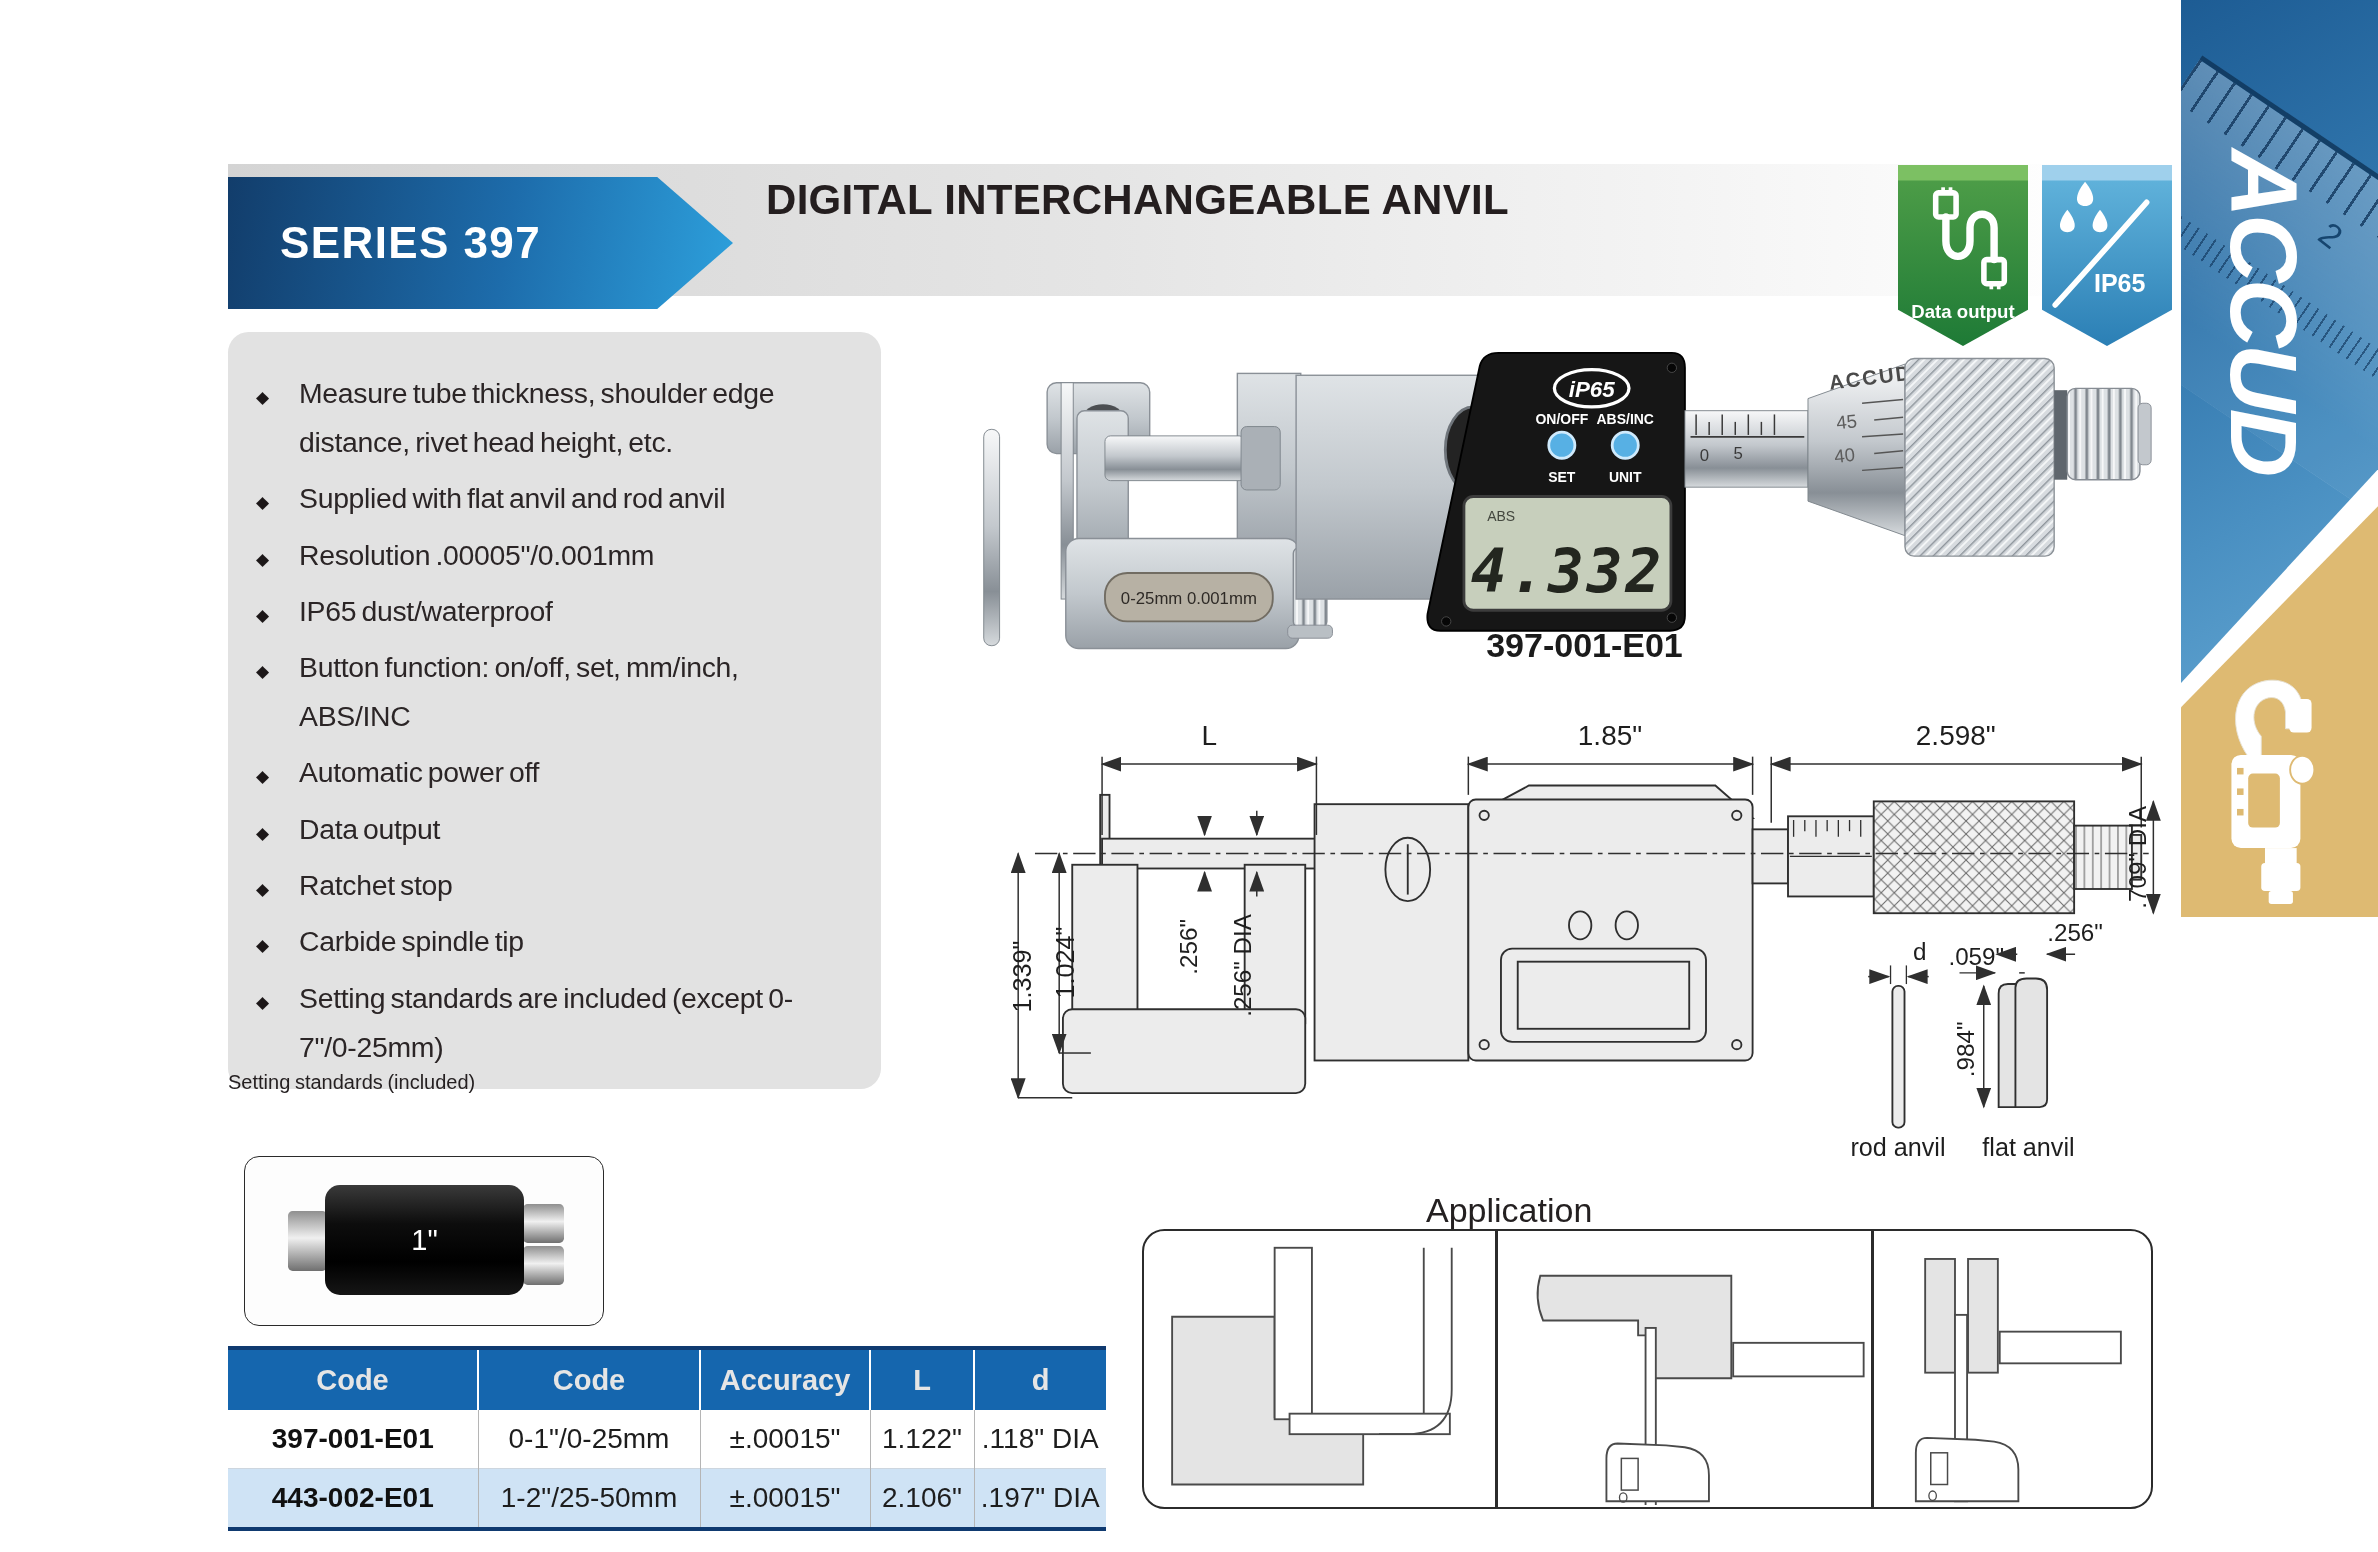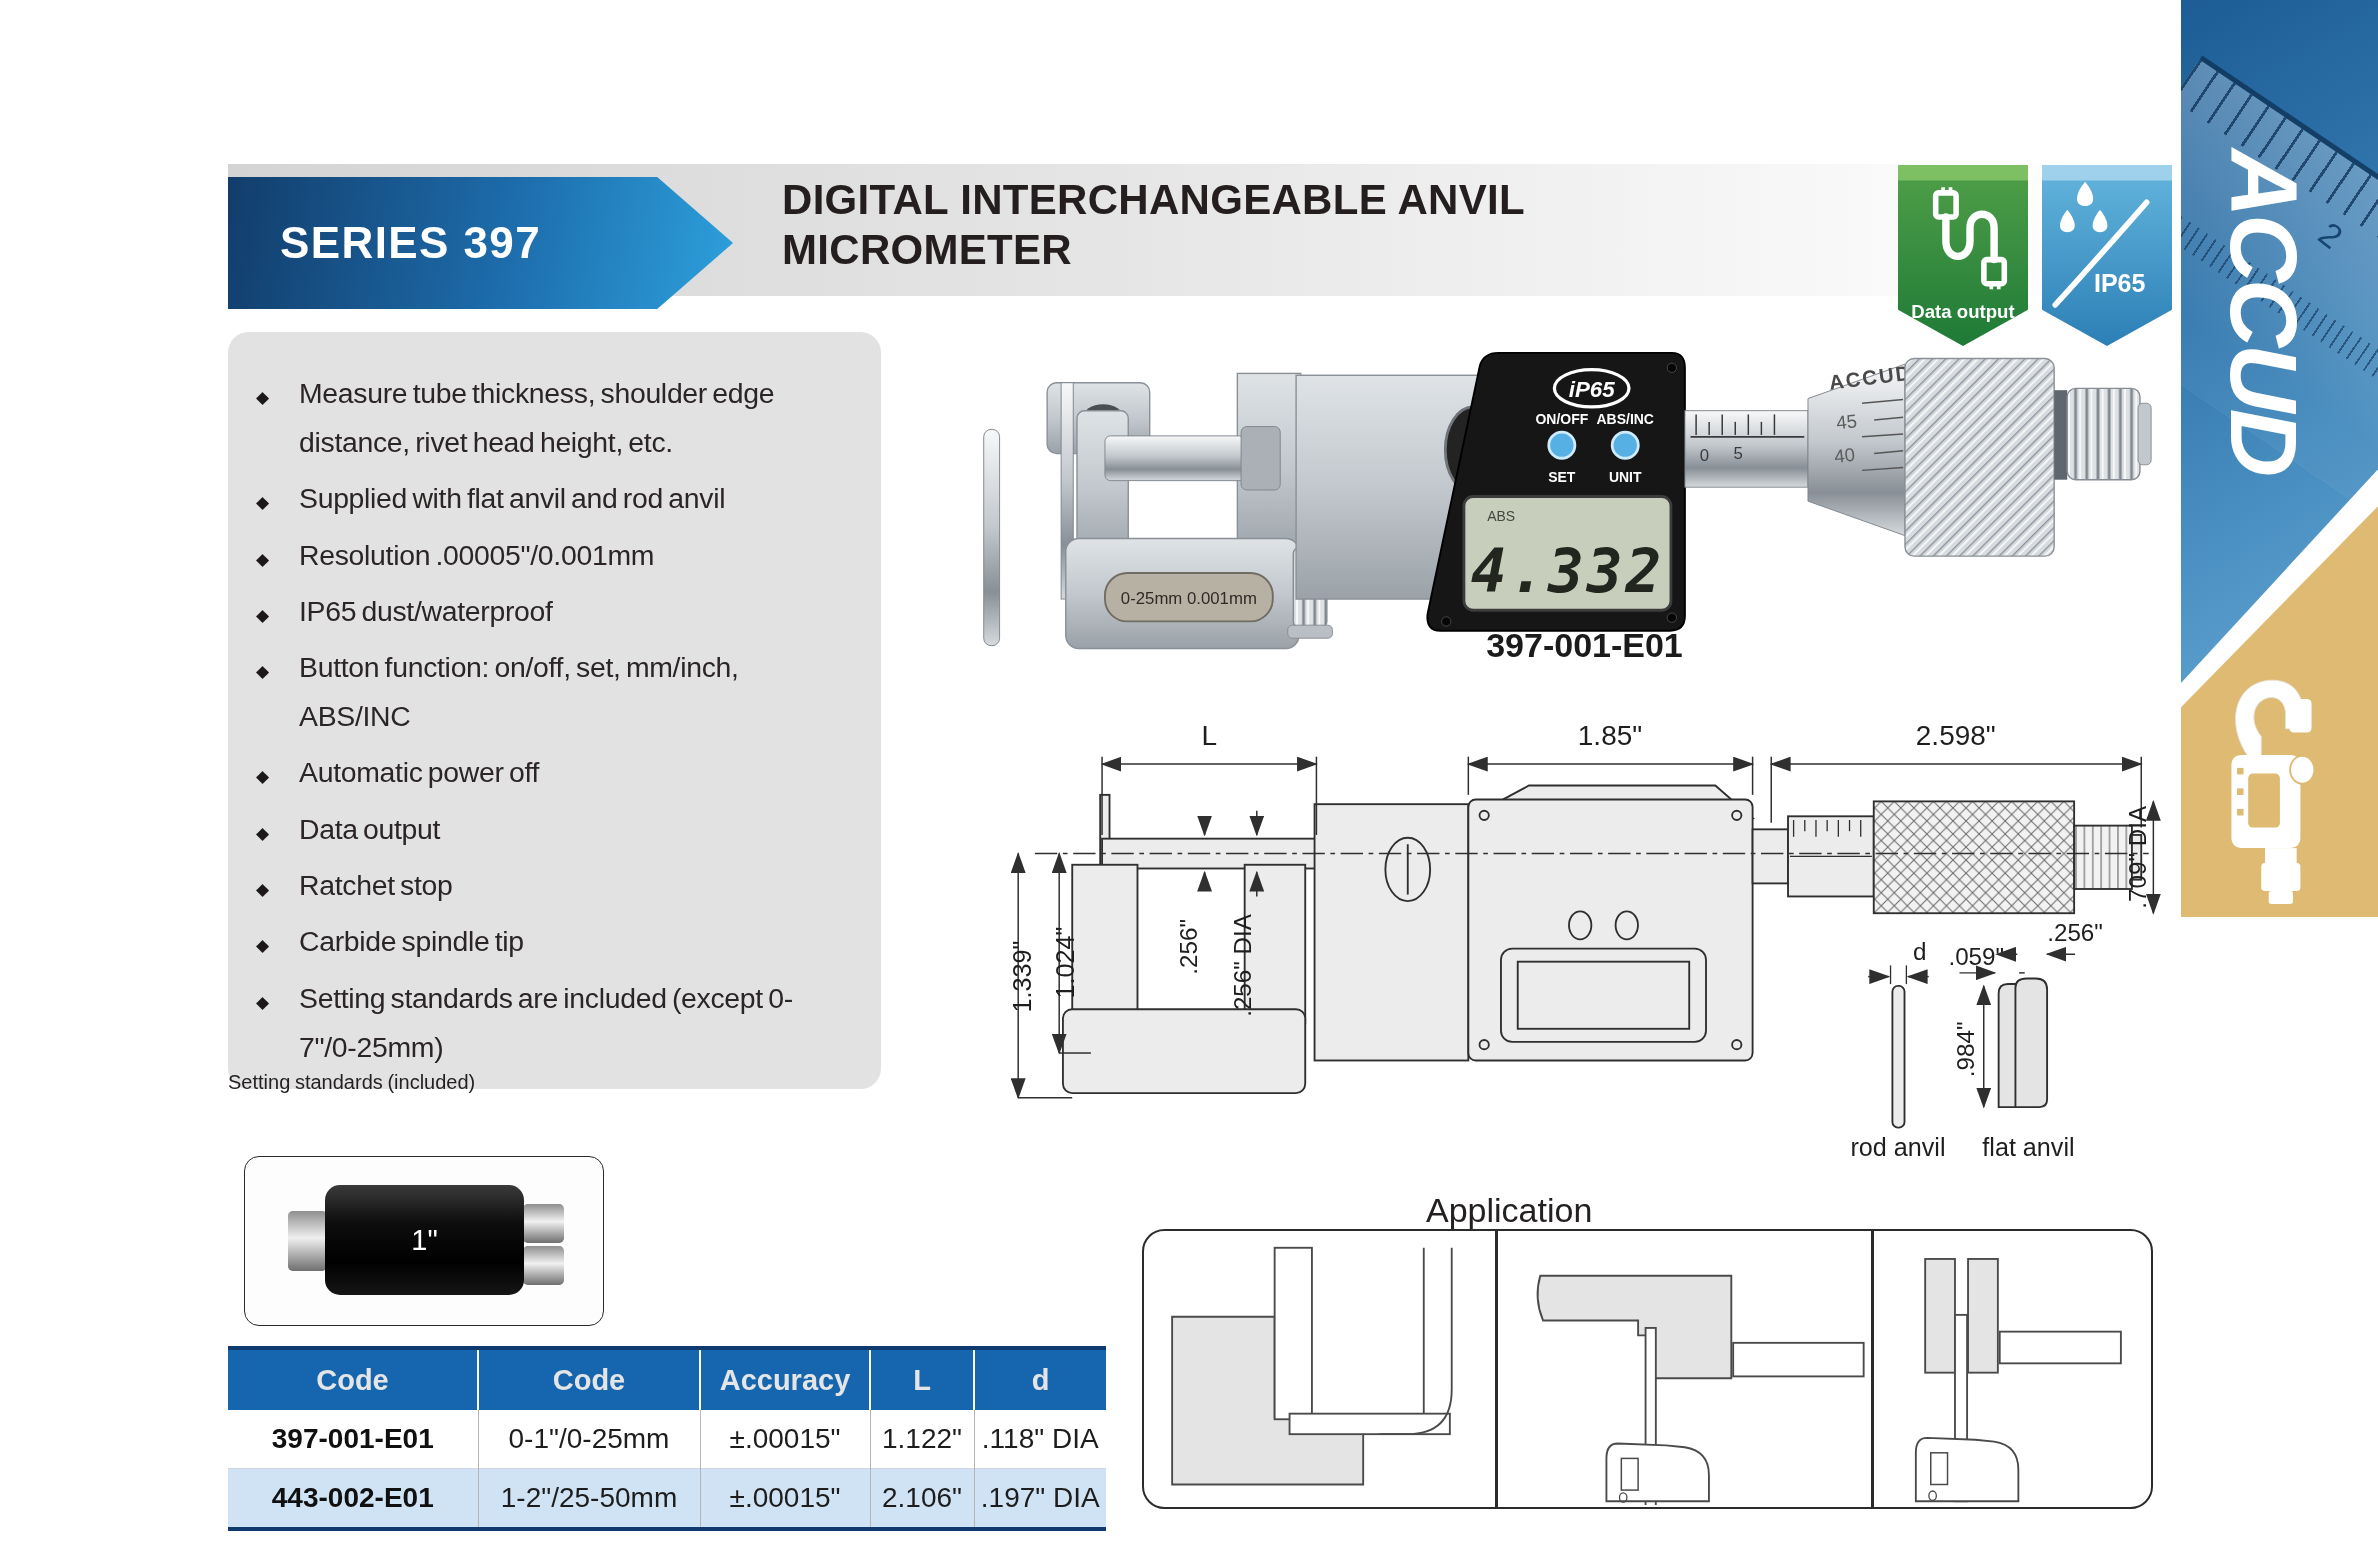--- a/index.html
+++ b/index.html
@@ -8,21 +8,21 @@
   .abs{position:absolute;}
 
   
   .gray-band{left:228px;top:164px;width:1944px;height:132px;
     background:linear-gradient(to right,#d4d4d4 0%,#e5e5e5 45%,#f4f4f4 75%,#fff 96%);}
   .banner{left:228px;top:177px;width:505px;height:132px;
     clip-path:polygon(0 0,85% 0,100% 50%,85% 100%,0 100%);
     background:linear-gradient(100deg,#123d6b 0%,#1d6cab 55%,#2da0dc 100%);
     display:flex;align-items:center;}
   .banner span{color:#fff;font-size:44px;font-weight:700;letter-spacing:1.4px;padding-left:52px;}
-  .page-title{left:782px;top:175px;font-size:42px;font-weight:700;line-height:1.18;
+  .page-title{left:766px;top:175px;font-size:42px;font-weight:700;line-height:1.18;
     color:#241e1f;letter-spacing:0.3px;}
 
   
   .badge{width:130px;height:181px;clip-path:polygon(0 0,100% 0,100% 80%,50% 100%,0 80%);
     display:flex;flex-direction:column;align-items:center;}
   .badge-green{left:1898px;top:165px;background:linear-gradient(180deg,#7cc063 0,#7cc063 15px,#4c9c47 16px,#1e7a36 100%);}
   .badge-blue{left:2042px;top:165px;background:linear-gradient(180deg,#9fd0ec 0,#9fd0ec 15px,#5fb1da 16px,#2b7fb5 100%);}
   .badge-label{color:#fff;font-weight:700;}
   .badge-green .badge-label{font-size:18.6px;margin-top:3.7px;}
   .badge-blue .badge-label{font-size:25px;position:absolute;left:52px;top:104px;}
@@ -94,21 +94,20 @@
 <body>
 
 <div class="page">
 
   <div class="abs gray-band"></div>
   <div class="abs banner">
     <span>SERIES 397</span>
   </div>
   <div class="abs page-title">
     <div>DIGITAL INTERCHANGEABLE ANVIL</div>
-    <div>MICROMETER</div>
   </div>
 
   <div class="abs badge badge-green">
     <svg width="89" height="110" viewBox="0 0 96 118" style="margin-top:22.4px">
       <rect x="18" y="6" width="22" height="26" rx="3" fill="none" stroke="#fff" stroke-width="6"></rect>
       <rect x="24" y="0" width="4" height="6" fill="#fff"></rect>
         <rect x="32" y="0" width="4" height="6" fill="#fff"></rect>
       <path d="M29,32 V58 C29,80 55,80 55,58 V44 C55,24 81,24 81,44 V78" fill="none" stroke="#fff" stroke-width="8" stroke-linecap="round"></path>
       <rect x="70" y="78" width="22" height="26" rx="3" fill="none" stroke="#fff" stroke-width="6"></rect>
       <rect x="76" y="104" width="4" height="6" fill="#fff"></rect>

